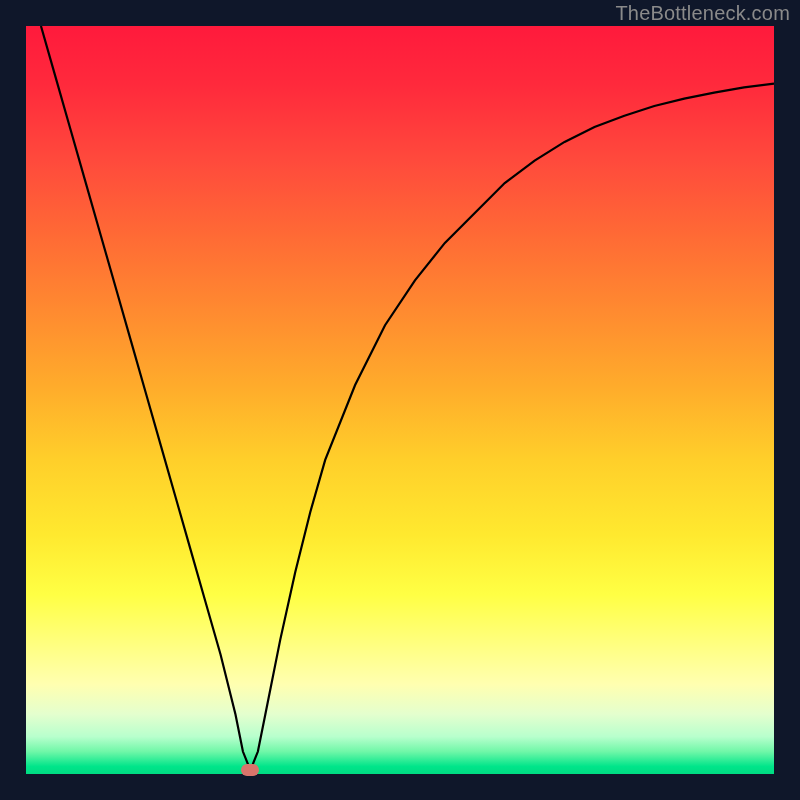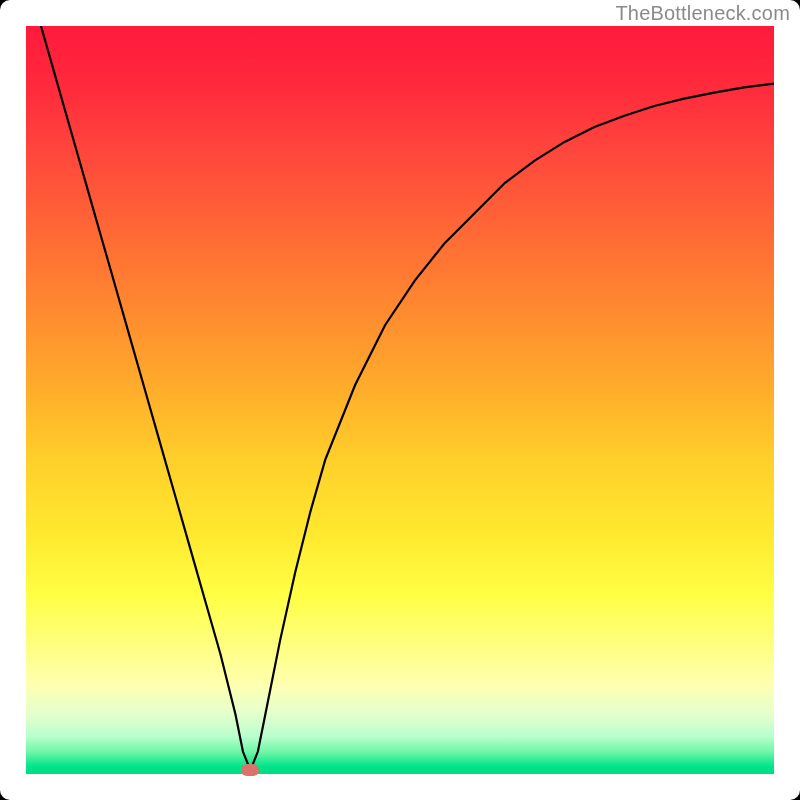--- a/index.html
+++ b/index.html
@@ -8,22 +8,21 @@
     width: 800px;
     height: 800px;
     background: #000;
     overflow: hidden;
     font-family: Arial, Helvetica, sans-serif;
   }
   .frame {
     position: relative;
     width: 800px;
     height: 800px;
-    background: #ffffff;
-    border-radius: 10px;
+    background: #0f172a;
   }
   .plot-area {
     position: absolute;
     left: 26px;
     top: 26px;
     width: 748px;
     height: 748px;
     
     background: linear-gradient(
       to bottom,

